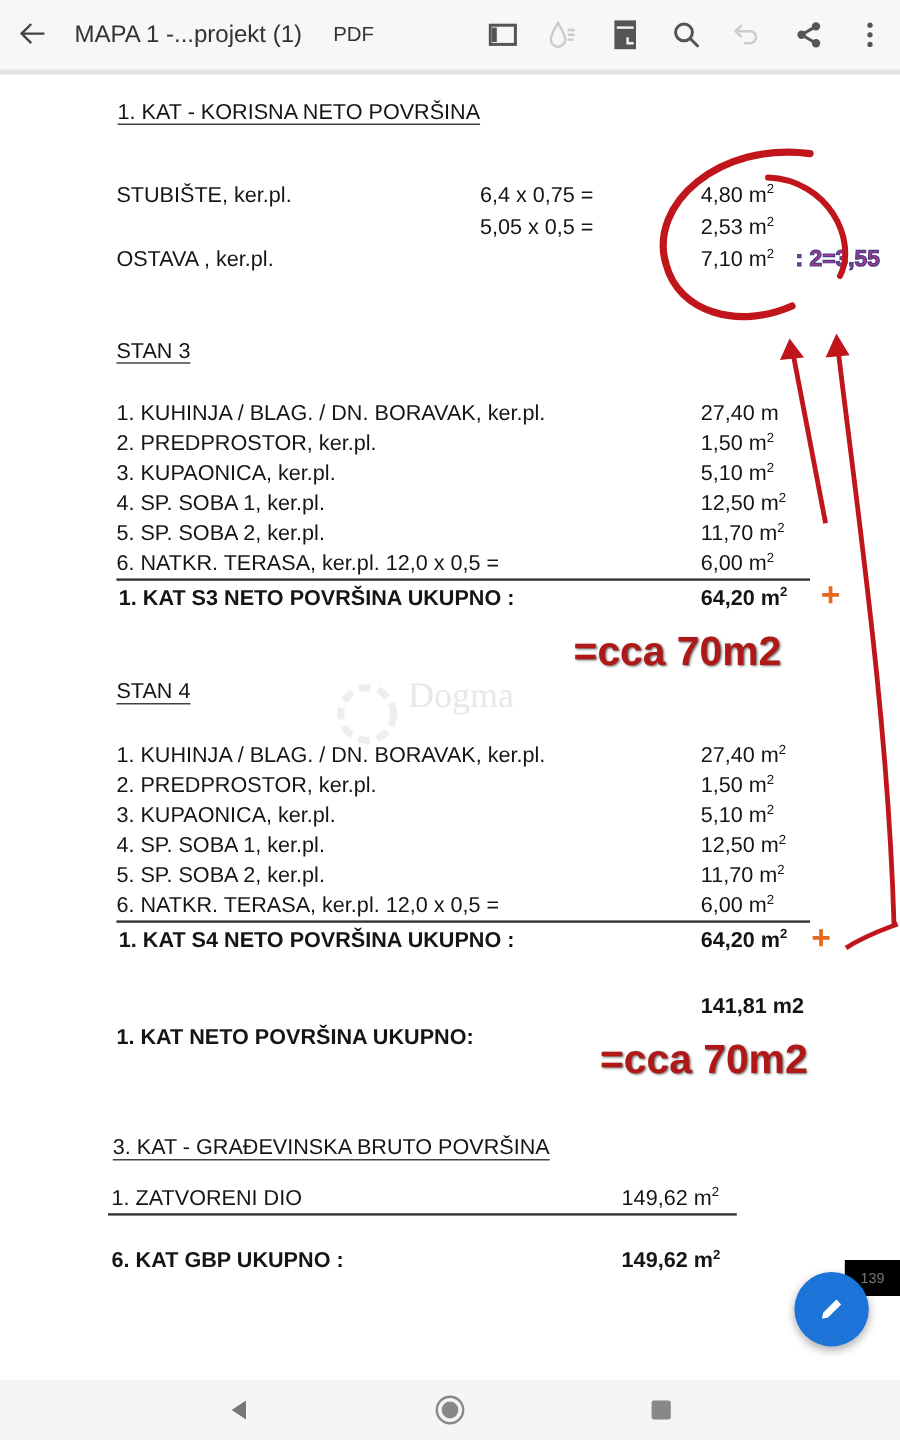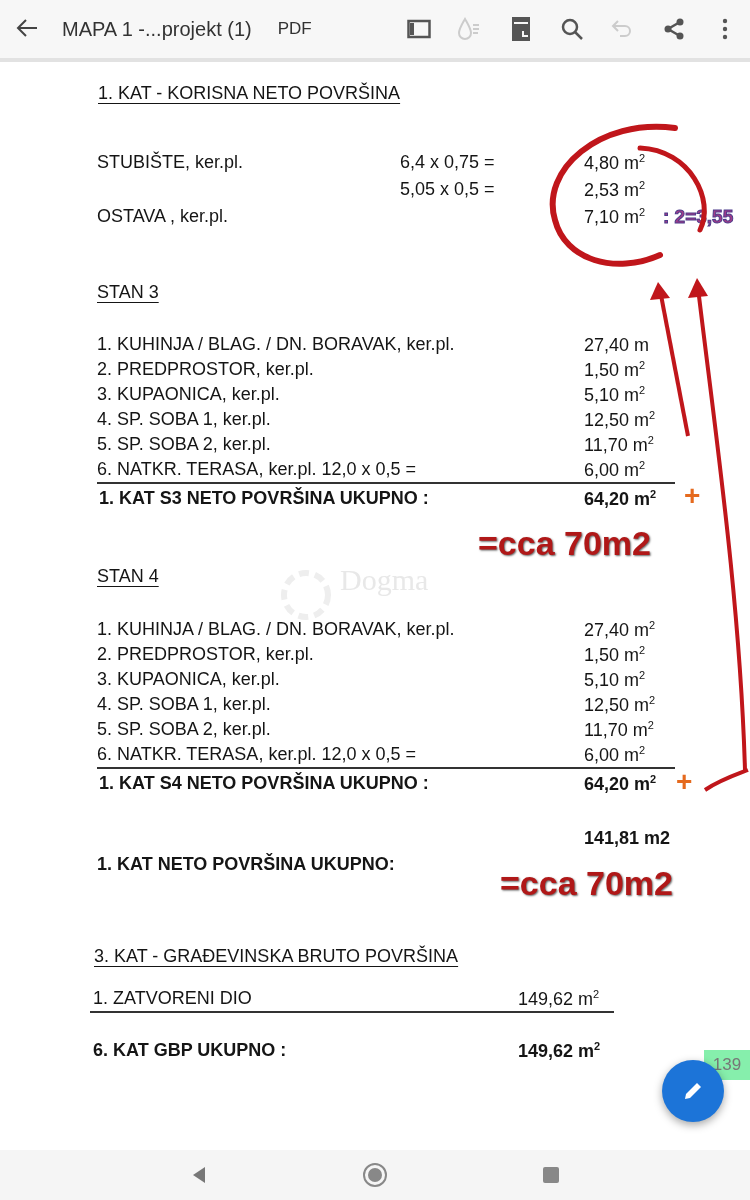--- a/index.html
+++ b/index.html
@@ -13,21 +13,21 @@
   .doc { position:absolute; left:0; top:62px; width:618px; height:1088px; }
   .t { position:absolute; font-size:18px; white-space:nowrap; color:#151515; }
   .b { font-weight:bold; }
   .u { text-decoration:underline; text-underline-offset:4px; }
   sup { font-size:11px; }
   .hr { position:absolute; height:1.5px; background:#333; }
   .anno { position:absolute; font-weight:bold; color:#b01818; font-size:34px; text-shadow:1px 1px 2px #666; white-space:nowrap; }
   .purple { position:absolute; font-weight:bold; font-size:19px; color:#a23c88; -webkit-text-stroke:1px #4b3a8a; white-space:nowrap; }
   .plus { position:absolute; font-weight:bold; font-size:28px; color:#e56a1e; }
   .watermark { position:absolute; left:276px; top:500px; color:#e8e8e8; font-size:30px; font-family:"Liberation Serif", serif; }
-  .pagenum { position:absolute; right:0; top:1050px; width:46px; height:30px; background:#86efac; color:#777; font-size:17px; display:flex; align-items:center; justify-content:center; }
+  .pagenum { position:absolute; right:0; top:1050px; width:46px; height:30px; background:#000000; color:#777; font-size:12px; display:flex; align-items:center; justify-content:center; }
   .fab { position:absolute; left:662px; top:1060px; width:62px; height:62px; border-radius:50%; background:#1c74d8; box-shadow:0 3px 8px rgba(0,0,0,0.35); display:flex; align-items:center; justify-content:center; cursor:pointer; }
   .navbar { position:absolute; left:0; top:1150px; width:750px; height:50px; background:#f5f5f5; display:flex; justify-content:center; align-items:center; }
   .nb { width:176px; display:flex; justify-content:center; cursor:pointer; }
 </style>
 </head>
 <body>
 
 <div class="topbar">
   <div class="back">
     <svg width="22" height="20" viewBox="0 0 22 20">

